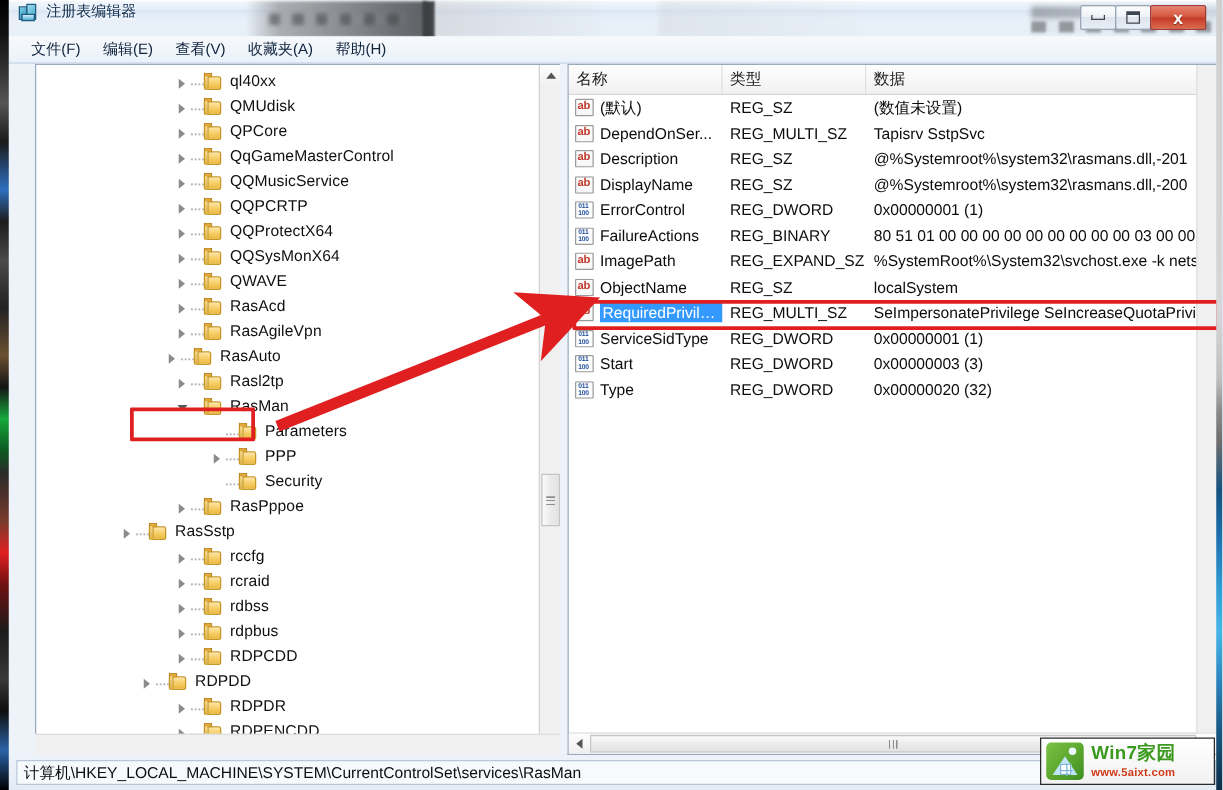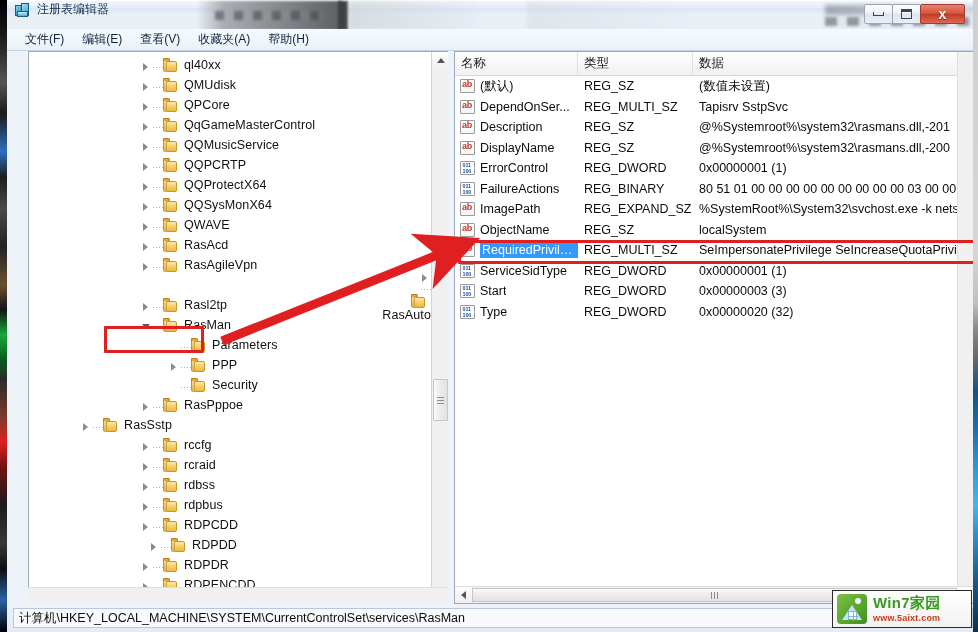--- a/index.html
+++ b/index.html
@@ -500,21 +500,21 @@
           <div class="tree-row" style="padding-left: 112px;">
             <span class="expander has-arrow"></span>
             <span class="dotline"></span>
             <span class="folder">
               <span class="tab"></span>
               <span class="body"></span>
               <span class="spine"></span>
             </span>
             <span class="tree-label">RasAgileVpn</span>
           </div>
-          <div class="tree-row" style="padding-left: 104px; flex-direction: column;">
+          <div class="tree-row" style="padding-left: 104px;">
             <span class="expander has-arrow"></span>
             <span class="dotline"></span>
             <span class="folder">
               <span class="tab"></span>
               <span class="body"></span>
               <span class="spine"></span>
             </span>
             <span class="tree-label">RasAuto</span>
           </div>
           <div class="tree-row" style="padding-left: 112px;">
@@ -570,21 +570,21 @@
           <div class="tree-row" style="padding-left: 112px;">
             <span class="expander has-arrow"></span>
             <span class="dotline"></span>
             <span class="folder">
               <span class="tab"></span>
               <span class="body"></span>
               <span class="spine"></span>
             </span>
             <span class="tree-label">RasPppoe</span>
           </div>
-          <div class="tree-row" style="padding-left: 52px;">
+          <div class="tree-row" style="padding-left: 68px;">
             <span class="expander has-arrow"></span>
             <span class="dotline"></span>
             <span class="folder">
               <span class="tab"></span>
               <span class="body"></span>
               <span class="spine"></span>
             </span>
             <span class="tree-label">RasSstp</span>
           </div>
           <div class="tree-row" style="padding-left: 112px;">
@@ -630,21 +630,21 @@
           <div class="tree-row" style="padding-left: 112px;">
             <span class="expander has-arrow"></span>
             <span class="dotline"></span>
             <span class="folder">
               <span class="tab"></span>
               <span class="body"></span>
               <span class="spine"></span>
             </span>
             <span class="tree-label">RDPCDD</span>
           </div>
-          <div class="tree-row" style="padding-left: 120px;">
+          <div class="tree-row" style="padding-left: 84px;">
             <span class="expander has-arrow"></span>
             <span class="dotline"></span>
             <span class="folder">
               <span class="tab"></span>
               <span class="body"></span>
               <span class="spine"></span>
             </span>
             <span class="tree-label">RDPDD</span>
           </div>
           <div class="tree-row" style="padding-left: 112px;">

